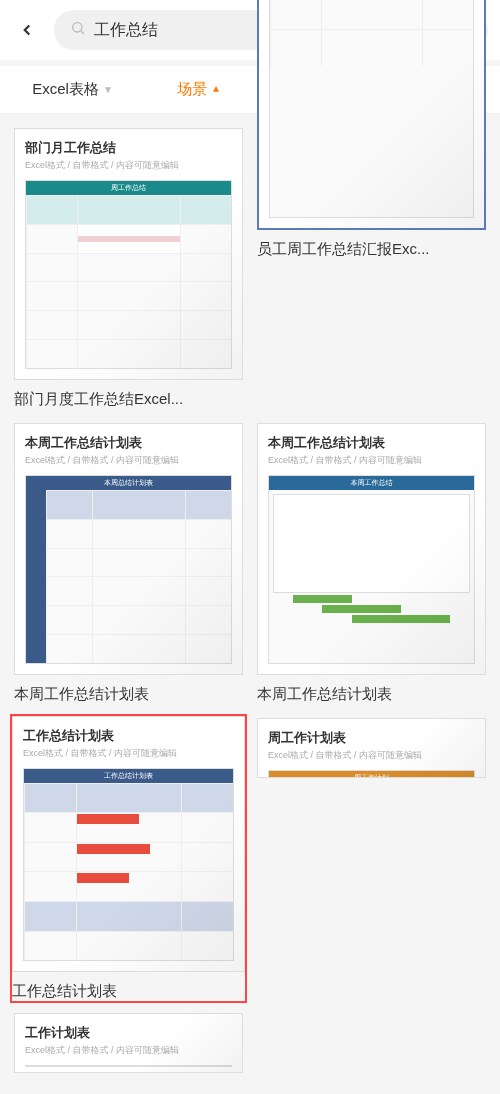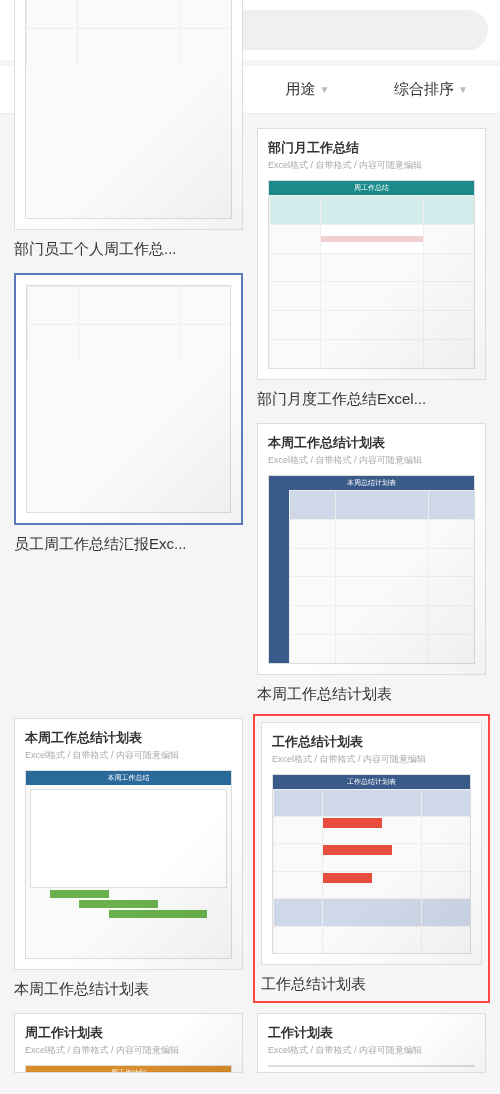--- a/index.html
+++ b/index.html
@@ -67,21 +67,21 @@
       gap: 14px;
       padding: 14px;
     }
     .card {
       display: flex;
       flex-direction: column;
       cursor: pointer;
     }
     .card.highlighted {
       border: 2px solid #ff4444;
-      padding: 6px;
+      padding: 0;
       margin: -4px;
     }
     .thumb {
       background: #fff;
       border: 1px solid #ddd;
       width: 100%;
       aspect-ratio: 1 / 1.1;
       padding: 10px;
       display: flex;
       flex-direction: column;
@@ -188,39 +188,20 @@
     <span class="chevron">▼</span>
   </div>
   <div class="filter-item">
     <span>综合排序</span>
     <span class="chevron">▼</span>
   </div>
 </div>
 
 <div class="grid">
 
-  <div class="card">
-    <div class="thumb partial-top">
-      <div class="mock-sheet">
-          <div class="mock-rows">
-            <div class="mock-row">
-              <div></div>
-              <div></div>
-              <div></div>
-            </div>
-            <div class="mock-row">
-              <div></div>
-              <div></div>
-              <div></div>
-            </div>
-          </div>
-        </div>
-    </div>
-    <div class="card-title">部门员工个人周工作总...</div>
-  </div>
 
   <div class="card">
     <div class="thumb teal">
       <div class="thumb-title">部门月工作总结</div>
       <div class="thumb-sub">Excel格式 / 自带格式 / 内容可随意编辑</div>
       <div class="mock-sheet">
         <div class="mock-header">周工作总结</div>
         <div class="mock-rows">
           <div class="mock-row">
               <div></div>

